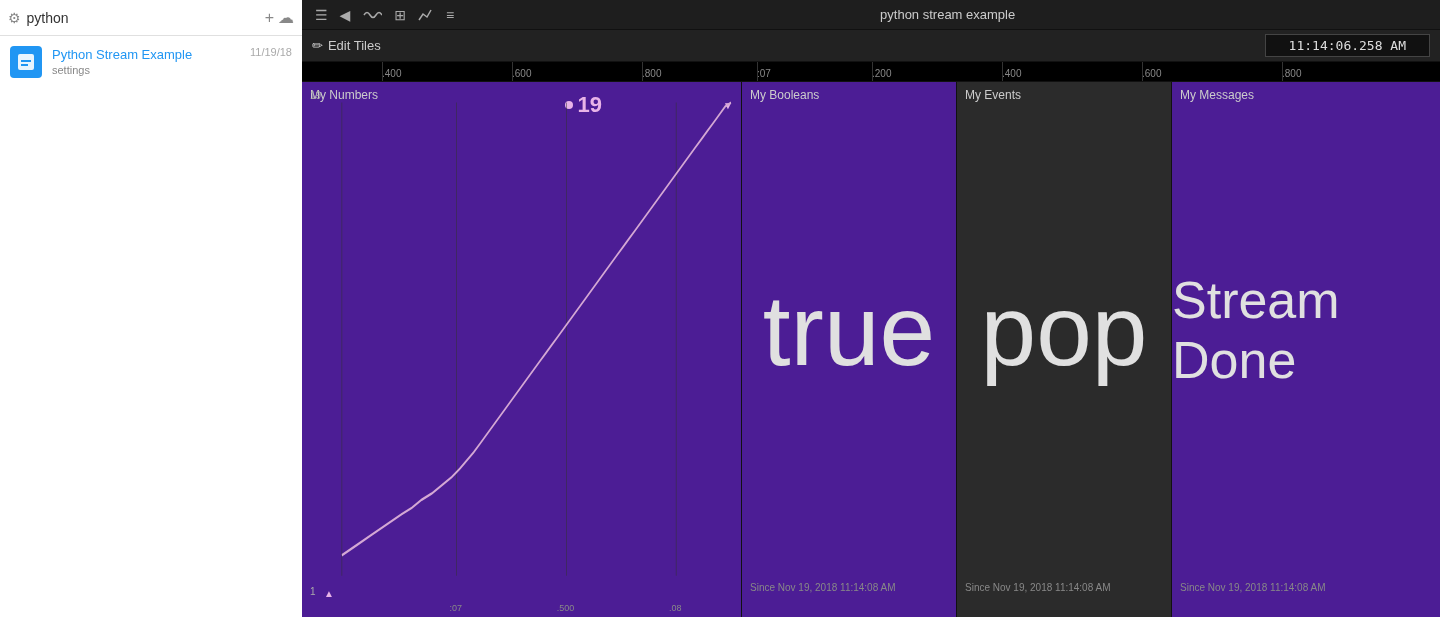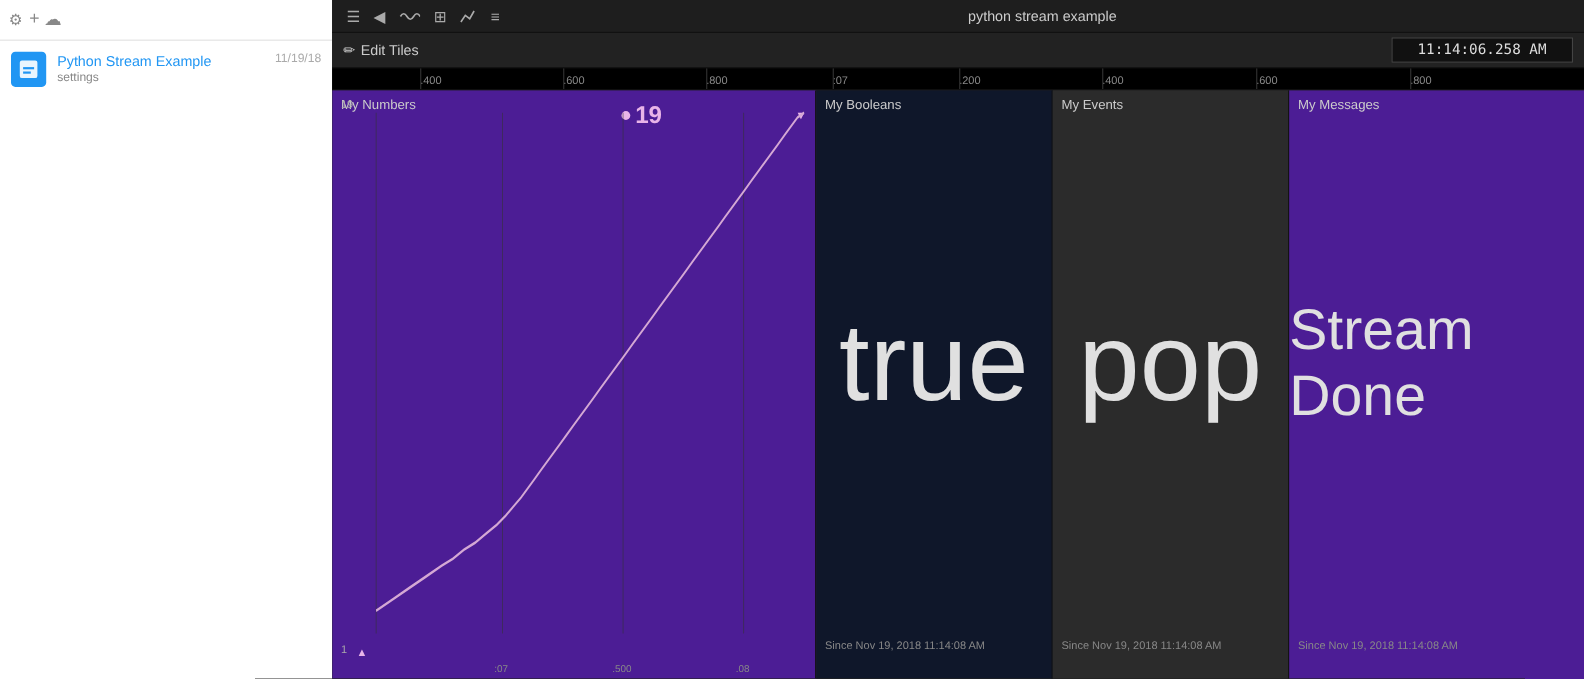--- a/index.html
+++ b/index.html
@@ -222,21 +222,21 @@
       display: inline-block;
       width: 8px;
       height: 8px;
       background: #e8b4e8;
       border-radius: 50%;
     }
 
     
     #bool-tile {
       flex: 0 0 215px;
-      background: #0f172a;
+      background: #4c1d95;
       border-right: 1px solid #111;
       display: flex;
       flex-direction: column;
       position: relative;
     }
     
     #events-tile {
       flex: 0 0 215px;
       background: #2b2b2b;
       border-right: 1px solid #111;
@@ -292,20 +292,21 @@
       font-size: 9px;
       transform: translateX(-50%);
     }
   </style>
 </head>
 <body>
 
 <div id="sidebar">
   <div id="search-bar">
     <div id="search-icon-wrap">⚙</div>
+    <input id="search-input" type="text" value="python" style="">
     <div id="add-icons">
       <span>+</span>
       <span>☁</span>
     </div>
   </div>
   <div id="stream-item">
     <div id="stream-avatar">
       <svg width="20" height="20" viewBox="0 0 20 20">
           <rect x="2" y="2" width="16" height="16" rx="2" fill="white" opacity="0.9"></rect>
           <rect x="5" y="8" width="10" height="2" fill="#2196F3"></rect>

